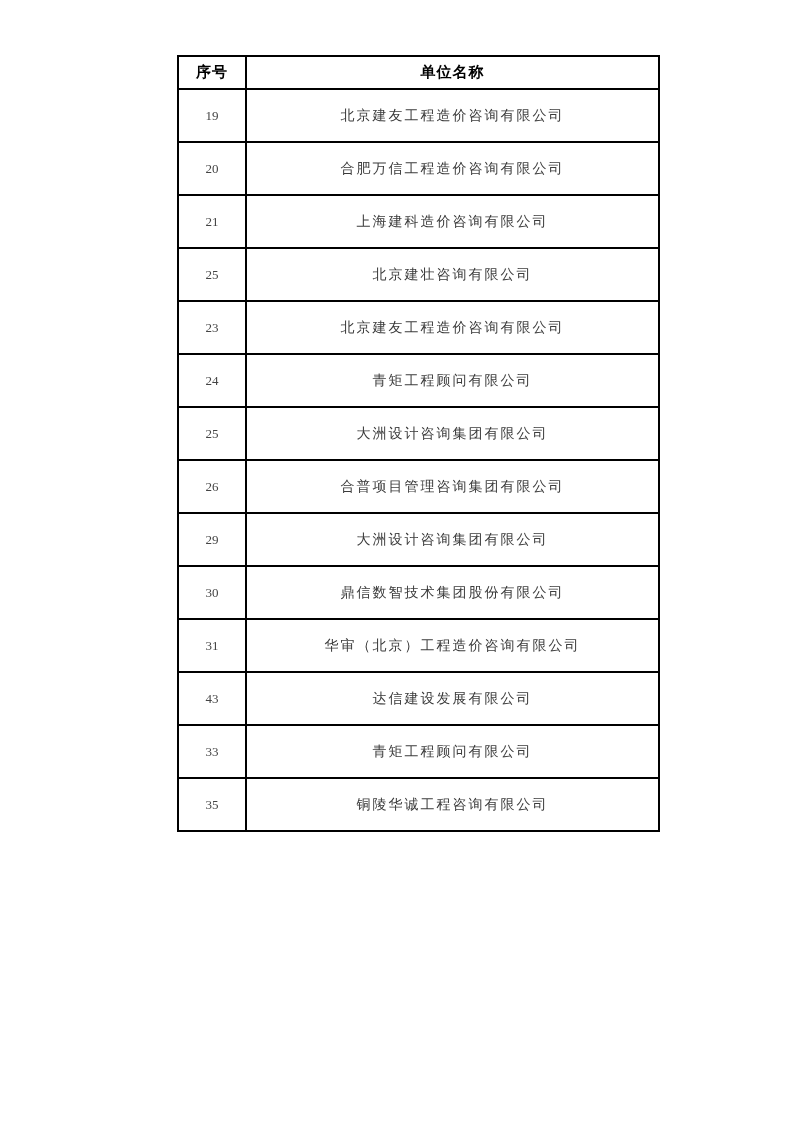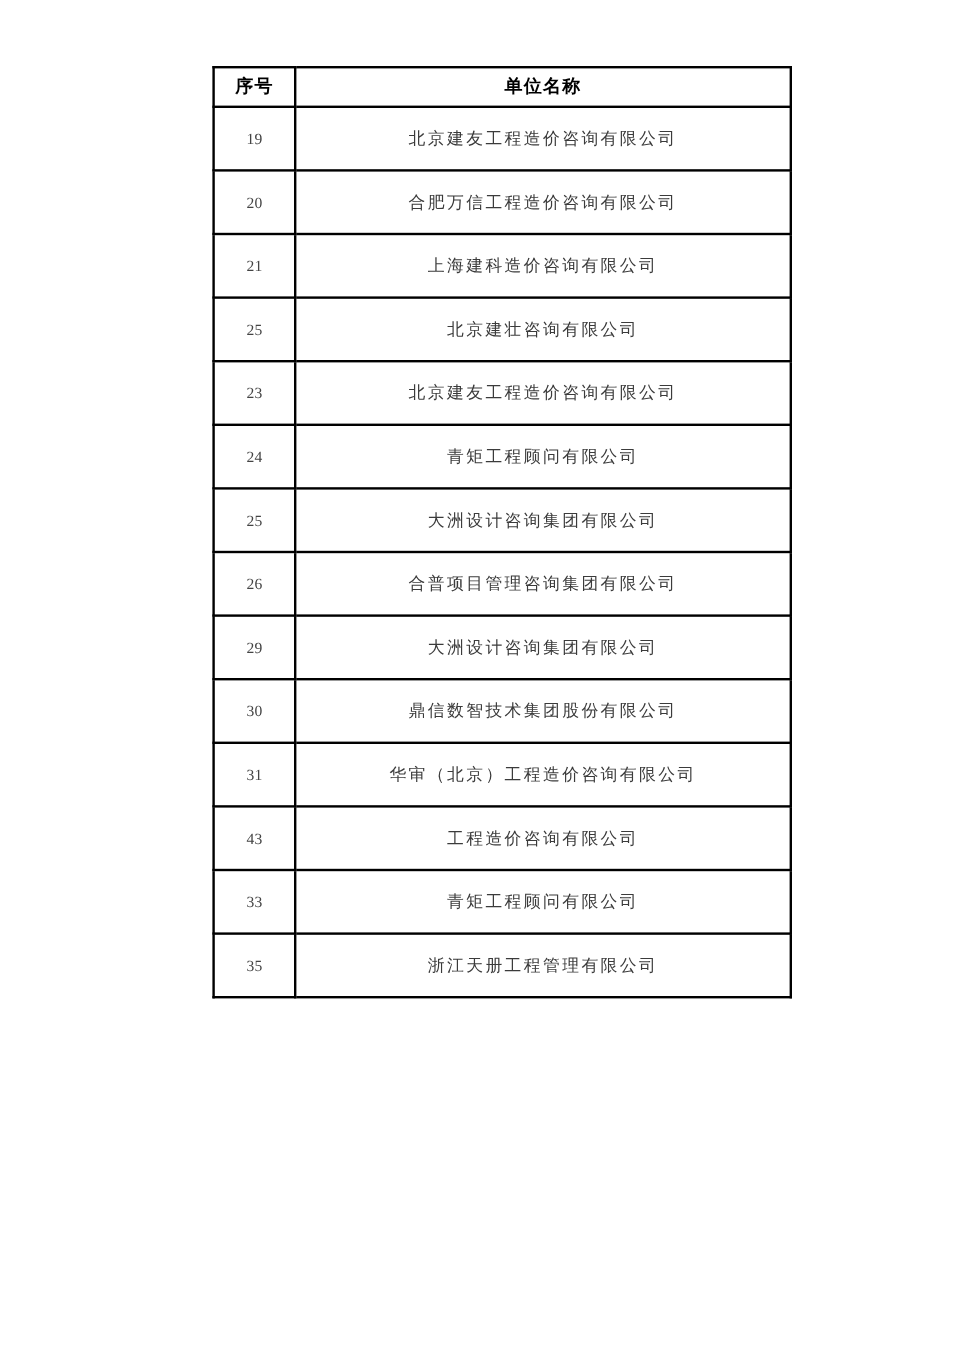--- a/index.html
+++ b/index.html
@@ -108,25 +108,25 @@
         <tr>
           <td class="row-no">30</td>
           <td>鼎信数智技术集团股份有限公司</td>
         </tr>
         <tr>
           <td class="row-no">31</td>
           <td>华审（北京）工程造价咨询有限公司</td>
         </tr>
         <tr>
           <td class="row-no">43</td>
-          <td>工程造价咨询有限公司</td>
+          <td>达信建设发展有限公司</td>
         </tr>
         <tr>
           <td class="row-no">33</td>
           <td>青矩工程顾问有限公司</td>
         </tr>
         <tr>
           <td class="row-no">35</td>
-          <td>浙江天册工程管理有限公司</td>
+          <td>铜陵华诚工程咨询有限公司</td>
         </tr>
       </tbody>
   </table>
 </div>
 
 </body></html>

